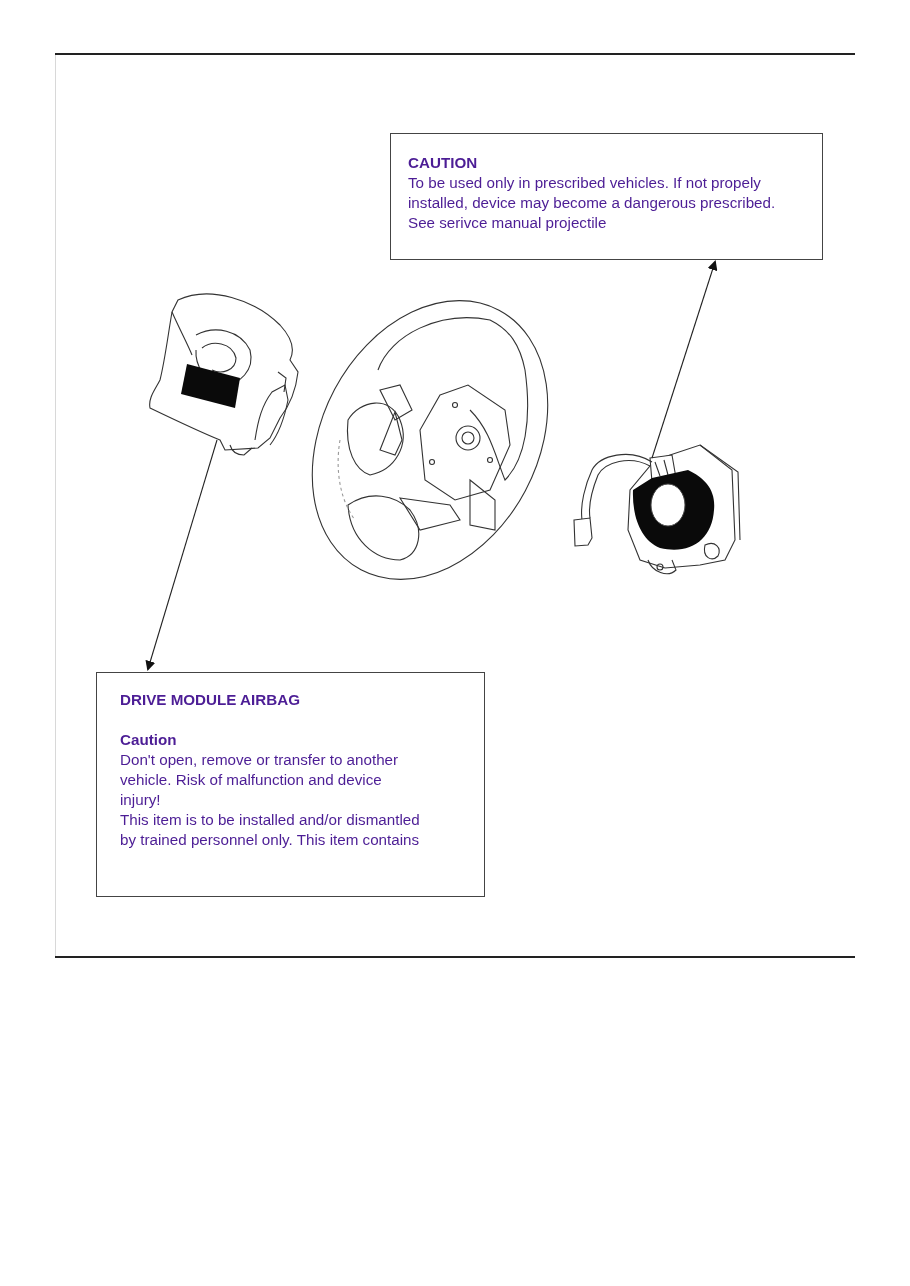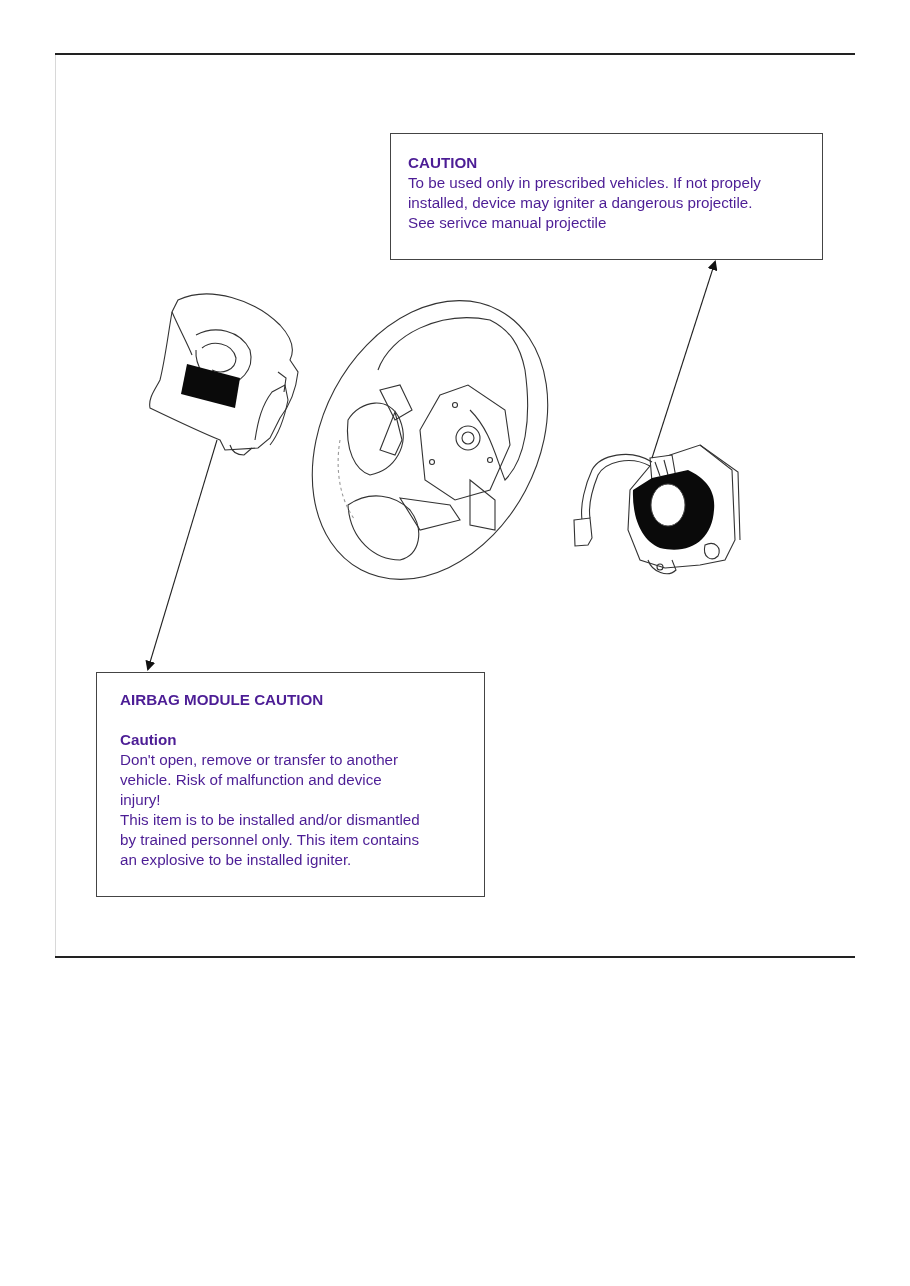--- a/index.html
+++ b/index.html
@@ -79,27 +79,26 @@
   <path d="M633,490 C632,515 640,540 660,548 C690,555 712,540 714,510 C716,490 705,478 688,470 L652,478 Z" fill="#0a0a0a"></path>
   <ellipse cx="668" cy="505" rx="17" ry="21" fill="#fff" stroke="#444" stroke-width="1"></ellipse>
 
   <line x1="217" y1="440" x2="148" y2="669" stroke="#222" stroke-width="1.1" marker-end="url(#arrow)"></line>
   <line x1="652" y1="458" x2="715" y2="262" stroke="#222" stroke-width="1.1" marker-end="url(#arrow)"></line>
 </svg>
 
 <div id="airbag-caution" class="callout">
   <div><b>CAUTION</b></div>
   <div>To be used only in prescribed vehicles. If not propely</div>
-  <div>installed, device may igniter a dangerous projectile.</div>
+  <div>installed, device may become a dangerous prescribed.</div>
   <div>See serivce manual projectile</div>
 </div>
 
 <div id="drive-caution" class="callout">
-  <div><b>AIRBAG MODULE CAUTION</b></div>
+  <div><b>DRIVE MODULE AIRBAG</b></div>
   <div class="gap"></div>
   <div><b>Caution</b></div>
   <div>Don't open, remove or transfer  to another</div>
   <div>vehicle. Risk of malfunction and device</div>
   <div>injury!</div>
   <div>This item is to be installed and/or dismantled</div>
   <div>by trained personnel only. This item contains</div>
-  <div>an explosive to be installed igniter.</div>
 </div>
 
 </body></html>

